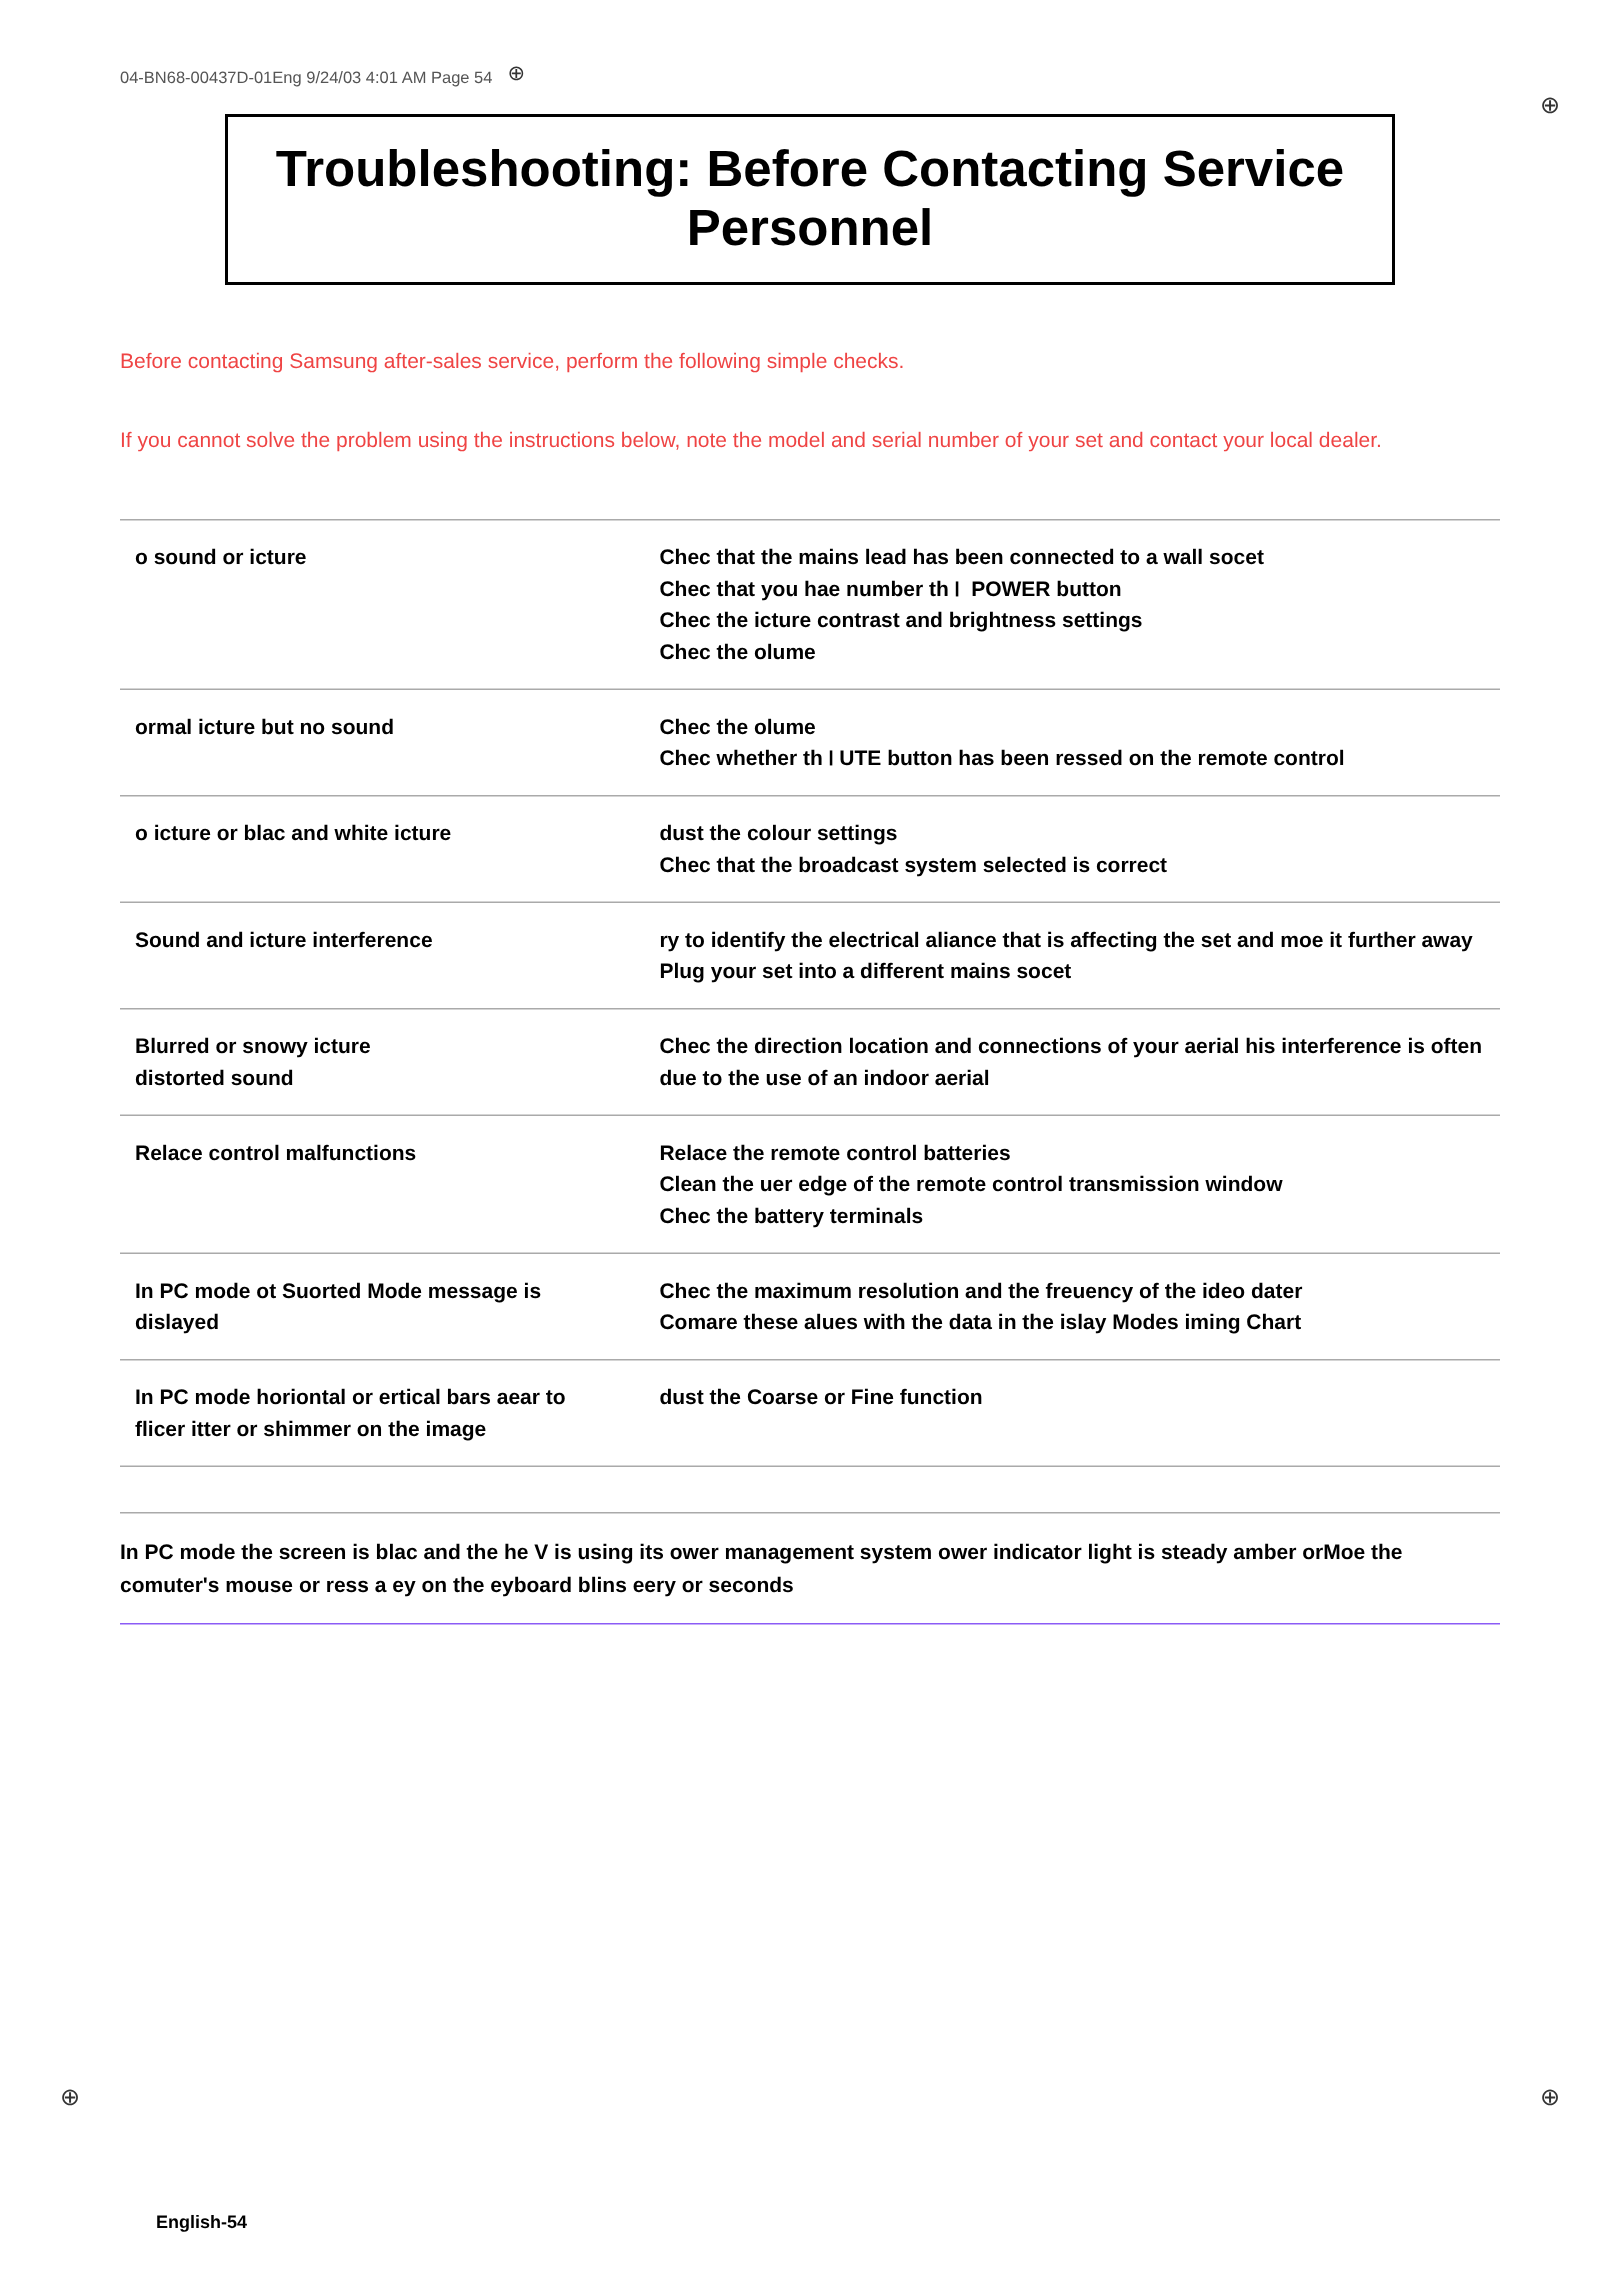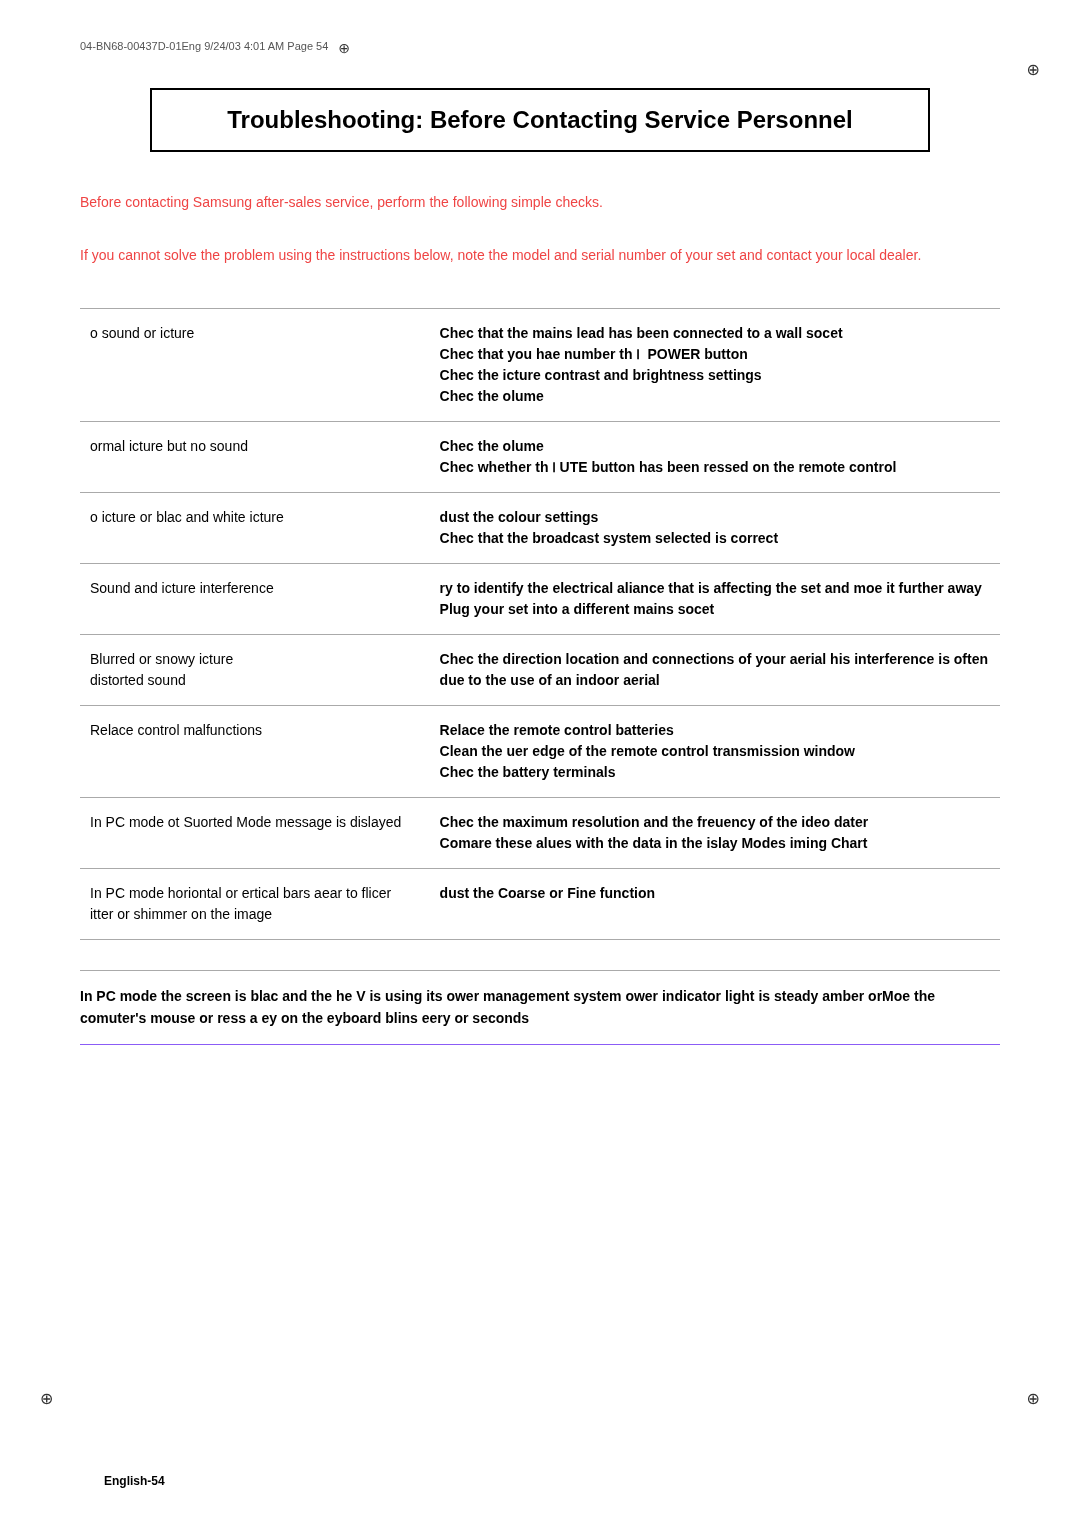--- a/index.html
+++ b/index.html
@@ -21,23 +21,23 @@
       width: 1080px;
       min-height: 1528px;
       background: #ffffff;
       padding: 40px 80px 60px 80px;
       position: relative;
     }
 
     .header-meta {
       font-size: 11px;
       color: #555;
-      margin-bottom: 30px;
+      margin-bottom: 18px;
       display: flex;
-      align-items: flex-start;
+      align-items: flex-end;
       gap: 10px;
     }
 
     .crosshair {
       display: inline-block;
       width: 18px;
       height: 18px;
       position: relative;
     }
     .crosshair::before {
@@ -48,21 +48,21 @@
 
     .page-title-box {
       border: 2px solid #000;
       padding: 16px 30px;
       text-align: center;
       margin: 0 auto 40px auto;
       max-width: 780px;
     }
 
     .page-title-box h1 {
-      font-size: 24px;
+      font-size: 34px;
       font-weight: bold;
       color: #000;
     }
 
     .intro-text {
       font-size: 14px;
       color: #ef4444;
       margin-bottom: 12px;
       line-height: 1.5;
     }
@@ -87,21 +87,21 @@
 
     .troubleshoot-table td {
       padding: 14px 10px;
       vertical-align: top;
       font-size: 14px;
       line-height: 1.5;
     }
 
     .troubleshoot-table td:first-child {
       width: 38%;
-      font-weight: normal;
+      font-weight: bold;
       padding-right: 20px;
     }
 
     .troubleshoot-table td:last-child {
       width: 62%;
     }
 
     .bold-text {
       font-weight: bold;
     }

